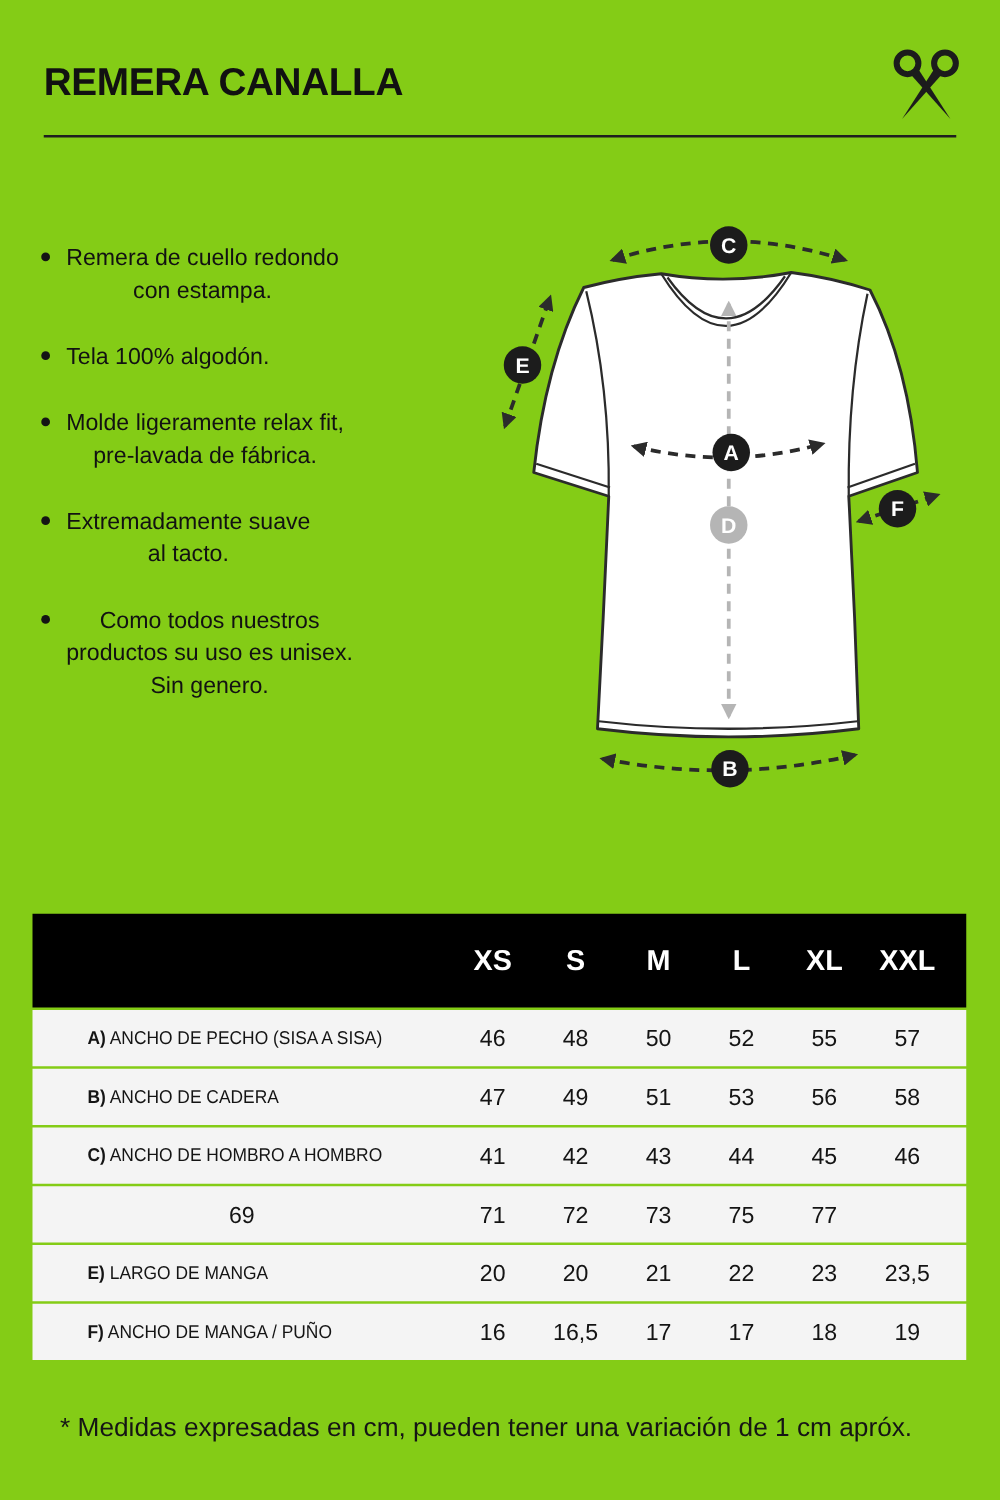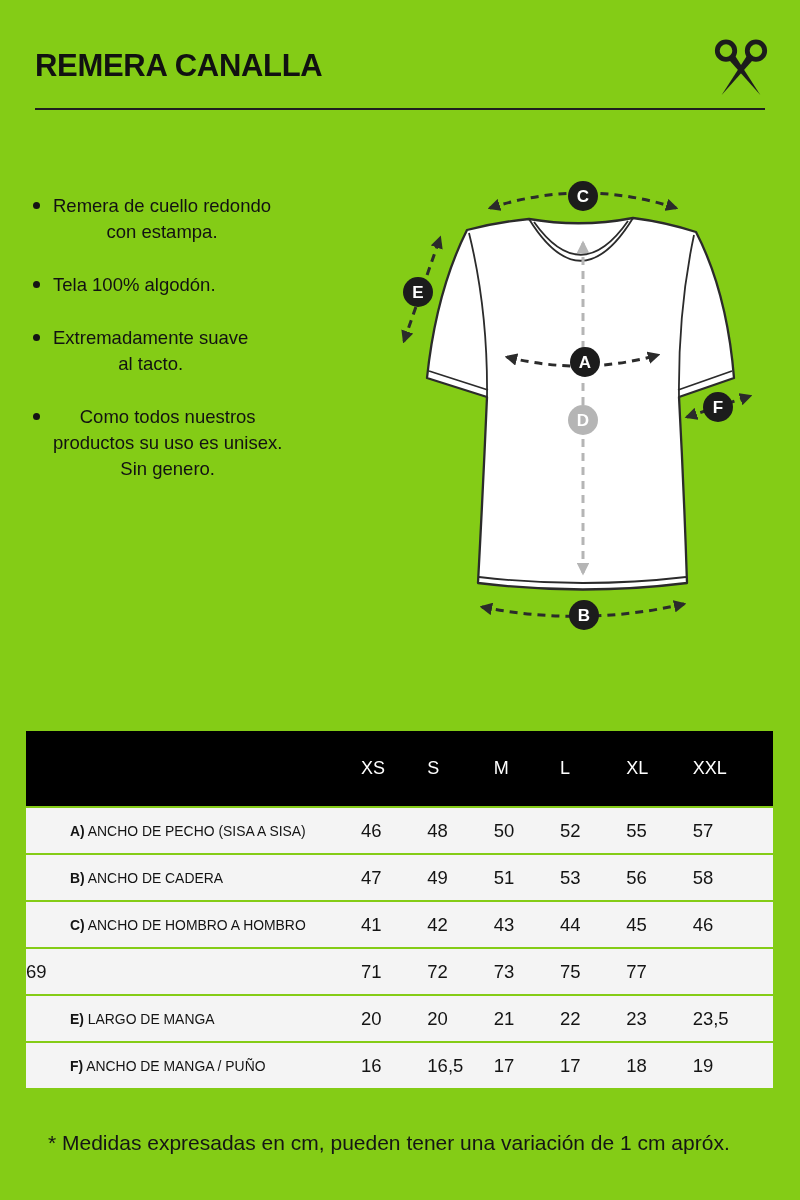--- a/index.html
+++ b/index.html
@@ -29,23 +29,23 @@
   .dash.g{stroke:#b5b5b5;}
   .mcirc{fill:#1c1c1c;}
   .mcirc.g{fill:#b5b5b5;}
   .mletter{fill:#fff;font-size:17px;font-weight:bold;text-anchor:middle;
     font-family:"Liberation Sans","DejaVu Sans",sans-serif;}
   
   .size-table{position:absolute;left:26px;top:731px;width:747px;}
   .tgrid{display:grid;grid-template-columns:335px repeat(6,1fr);align-items:center;
     padding-right:14px;box-sizing:border-box;}
   .thead{height:75px;background:#000;color:#fff;}
-  .thead .cell{font-size:18px;font-weight:normal;}
+  .thead .cell{font-size:23px;font-weight:bold;text-align:center;}
   .trow{height:45px;margin-top:2px;background:#f4f4f4;}
-  .trow .cell{font-size:18.5px;text-align:left;color:#141414;}
+  .trow .cell{font-size:18.5px;text-align:center;color:#141414;}
   .row-label{padding-left:44px;white-space:nowrap;}
   .label-inner{display:inline-block;transform:scaleX(.94);transform-origin:0 50%;
     font-size:14.8px;color:#141414;}
   .label-inner b{font-weight:bold;}
   
   .footnote{position:absolute;left:48px;top:1131px;margin:0;font-size:21px;color:#151515;}
 </style>
 </head>
 <body>
 
@@ -64,20 +64,25 @@
 
   <ul class="features">
     <li>
       <span class="dot"></span>
       <span class="ftext">Remera de cuello redondo
 con estampa.</span>
     </li>
     <li>
       <span class="dot"></span>
       <span class="ftext">Tela 100% algodón.</span>
+    </li>
+    <li>
+      <span class="dot"></span>
+      <span class="ftext">Molde ligeramente relax fit,
+pre-lavada de fábrica.</span>
     </li>
     <li>
       <span class="dot"></span>
       <span class="ftext">Extremadamente suave
 al tacto.</span>
     </li>
     <li>
       <span class="dot"></span>
       <span class="ftext">Como todos nuestros
 productos su uso es unisex.

